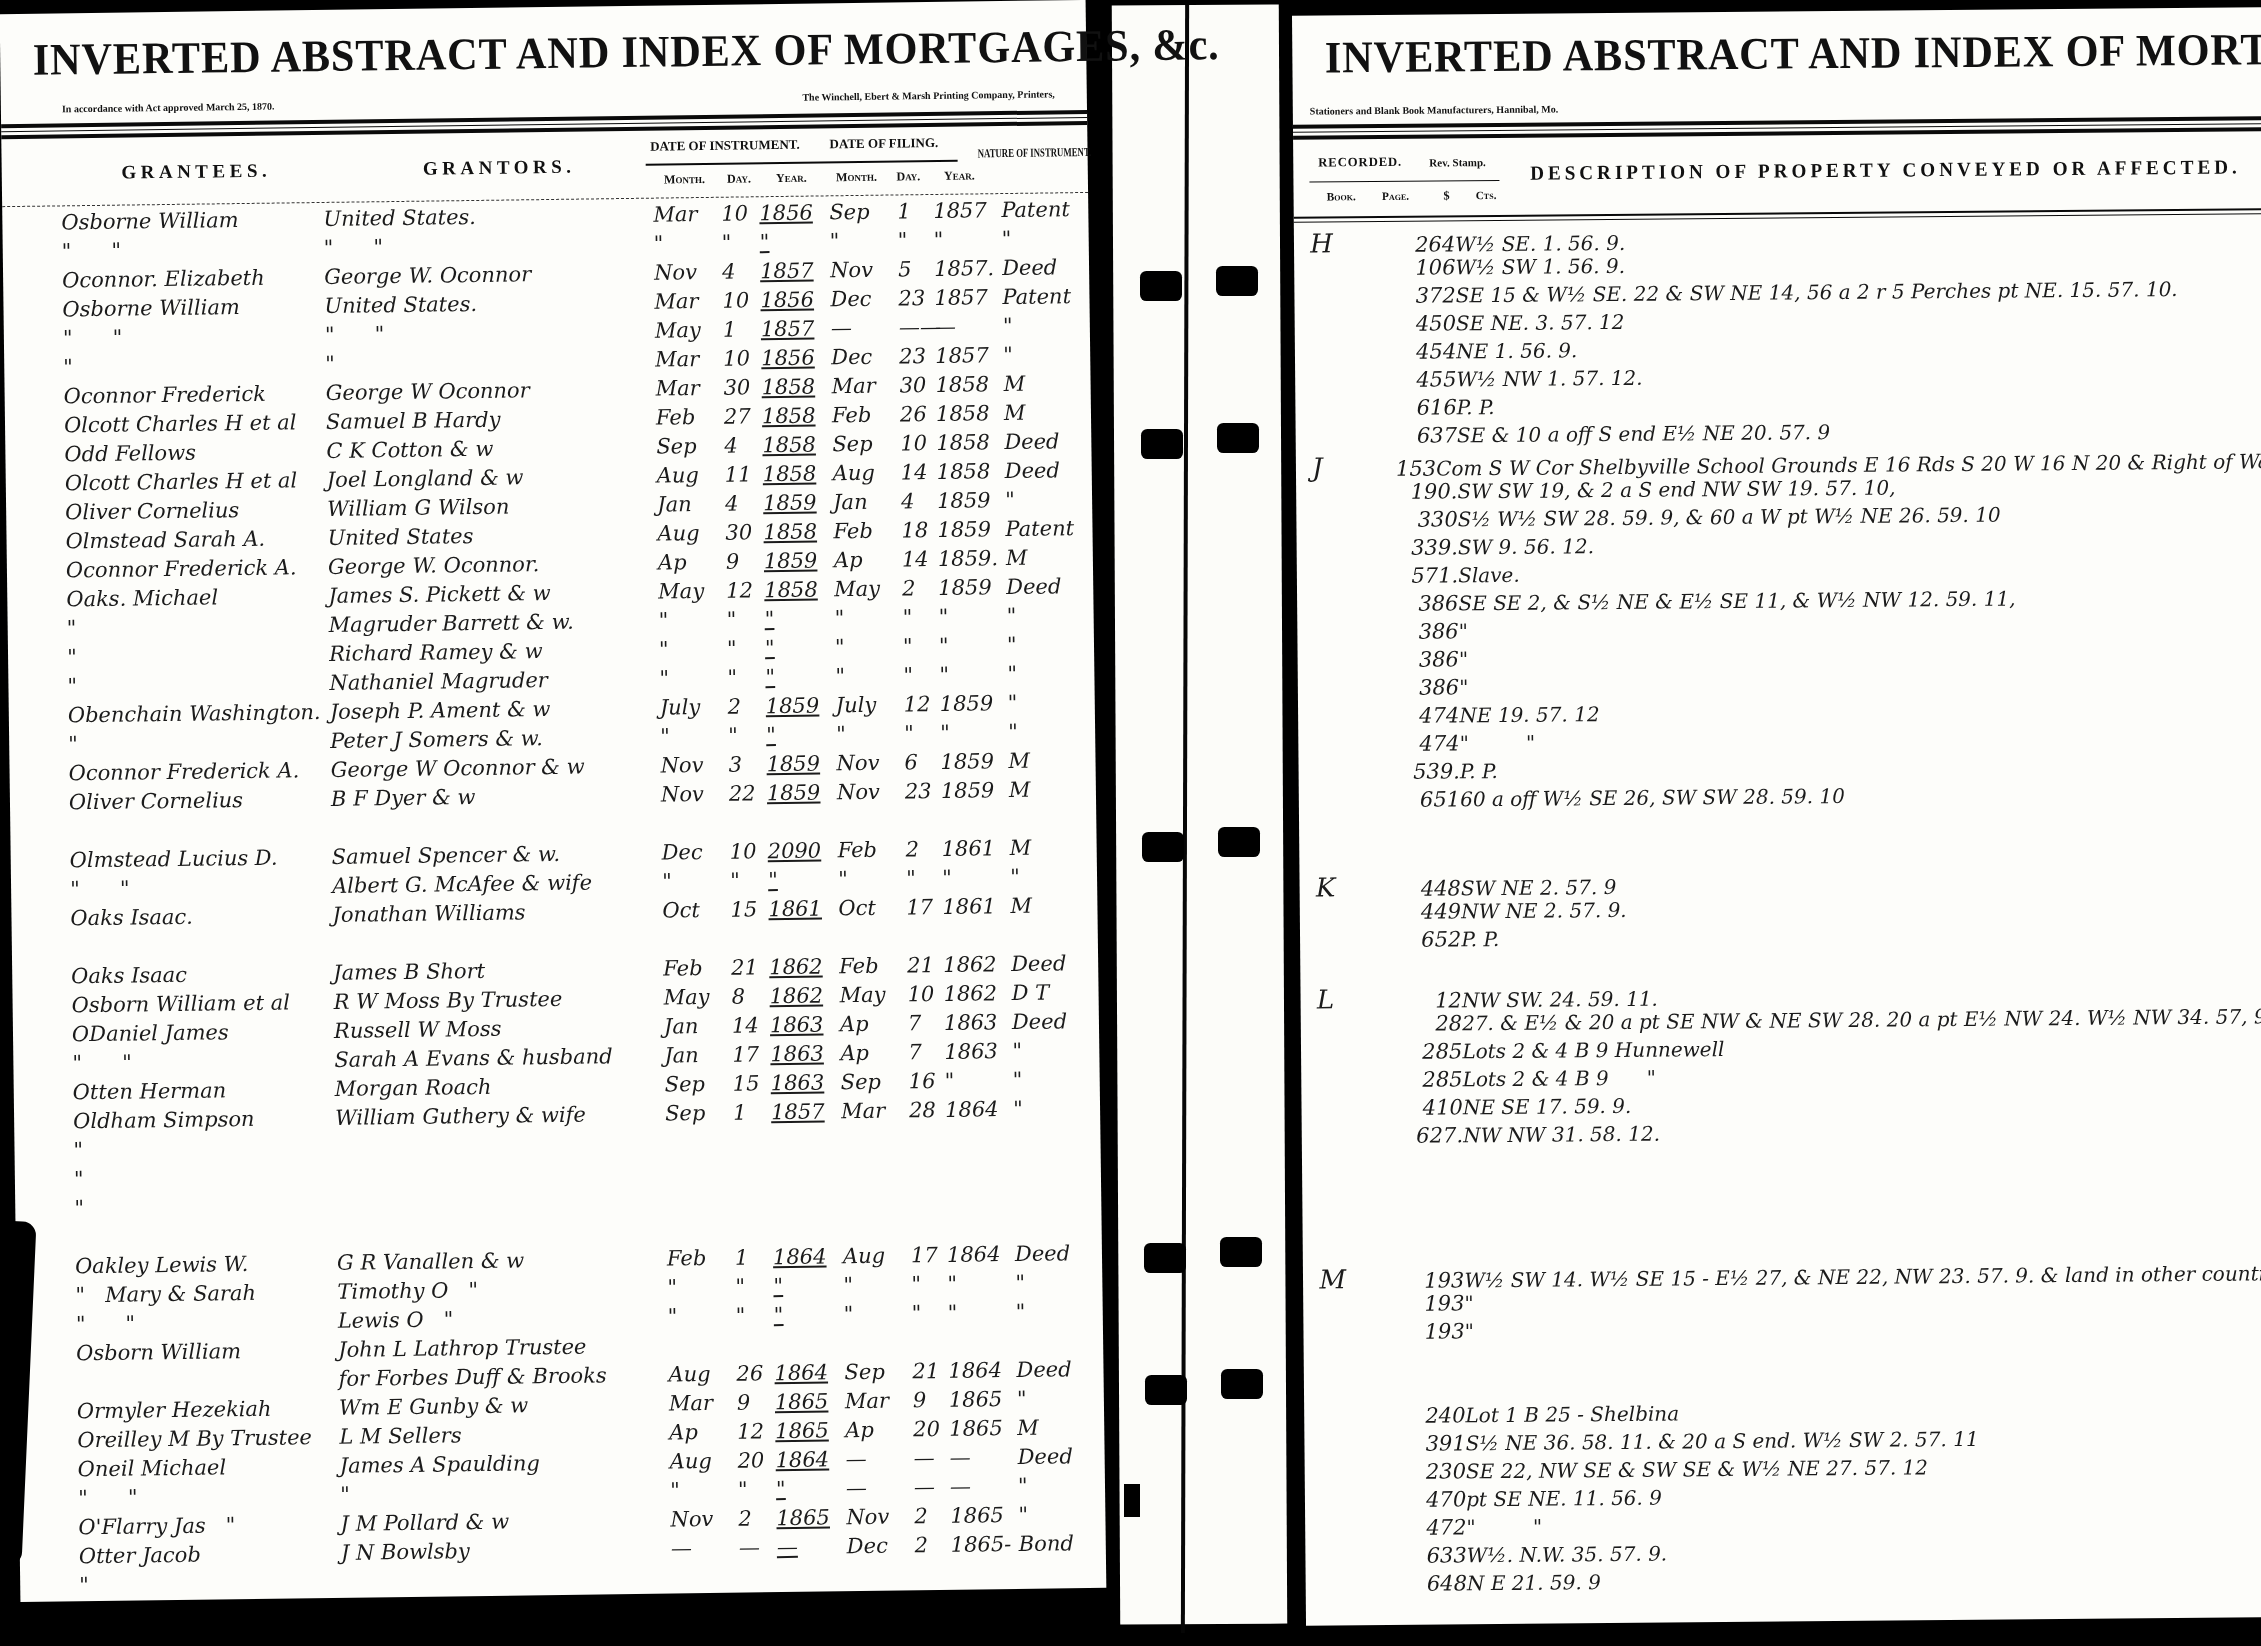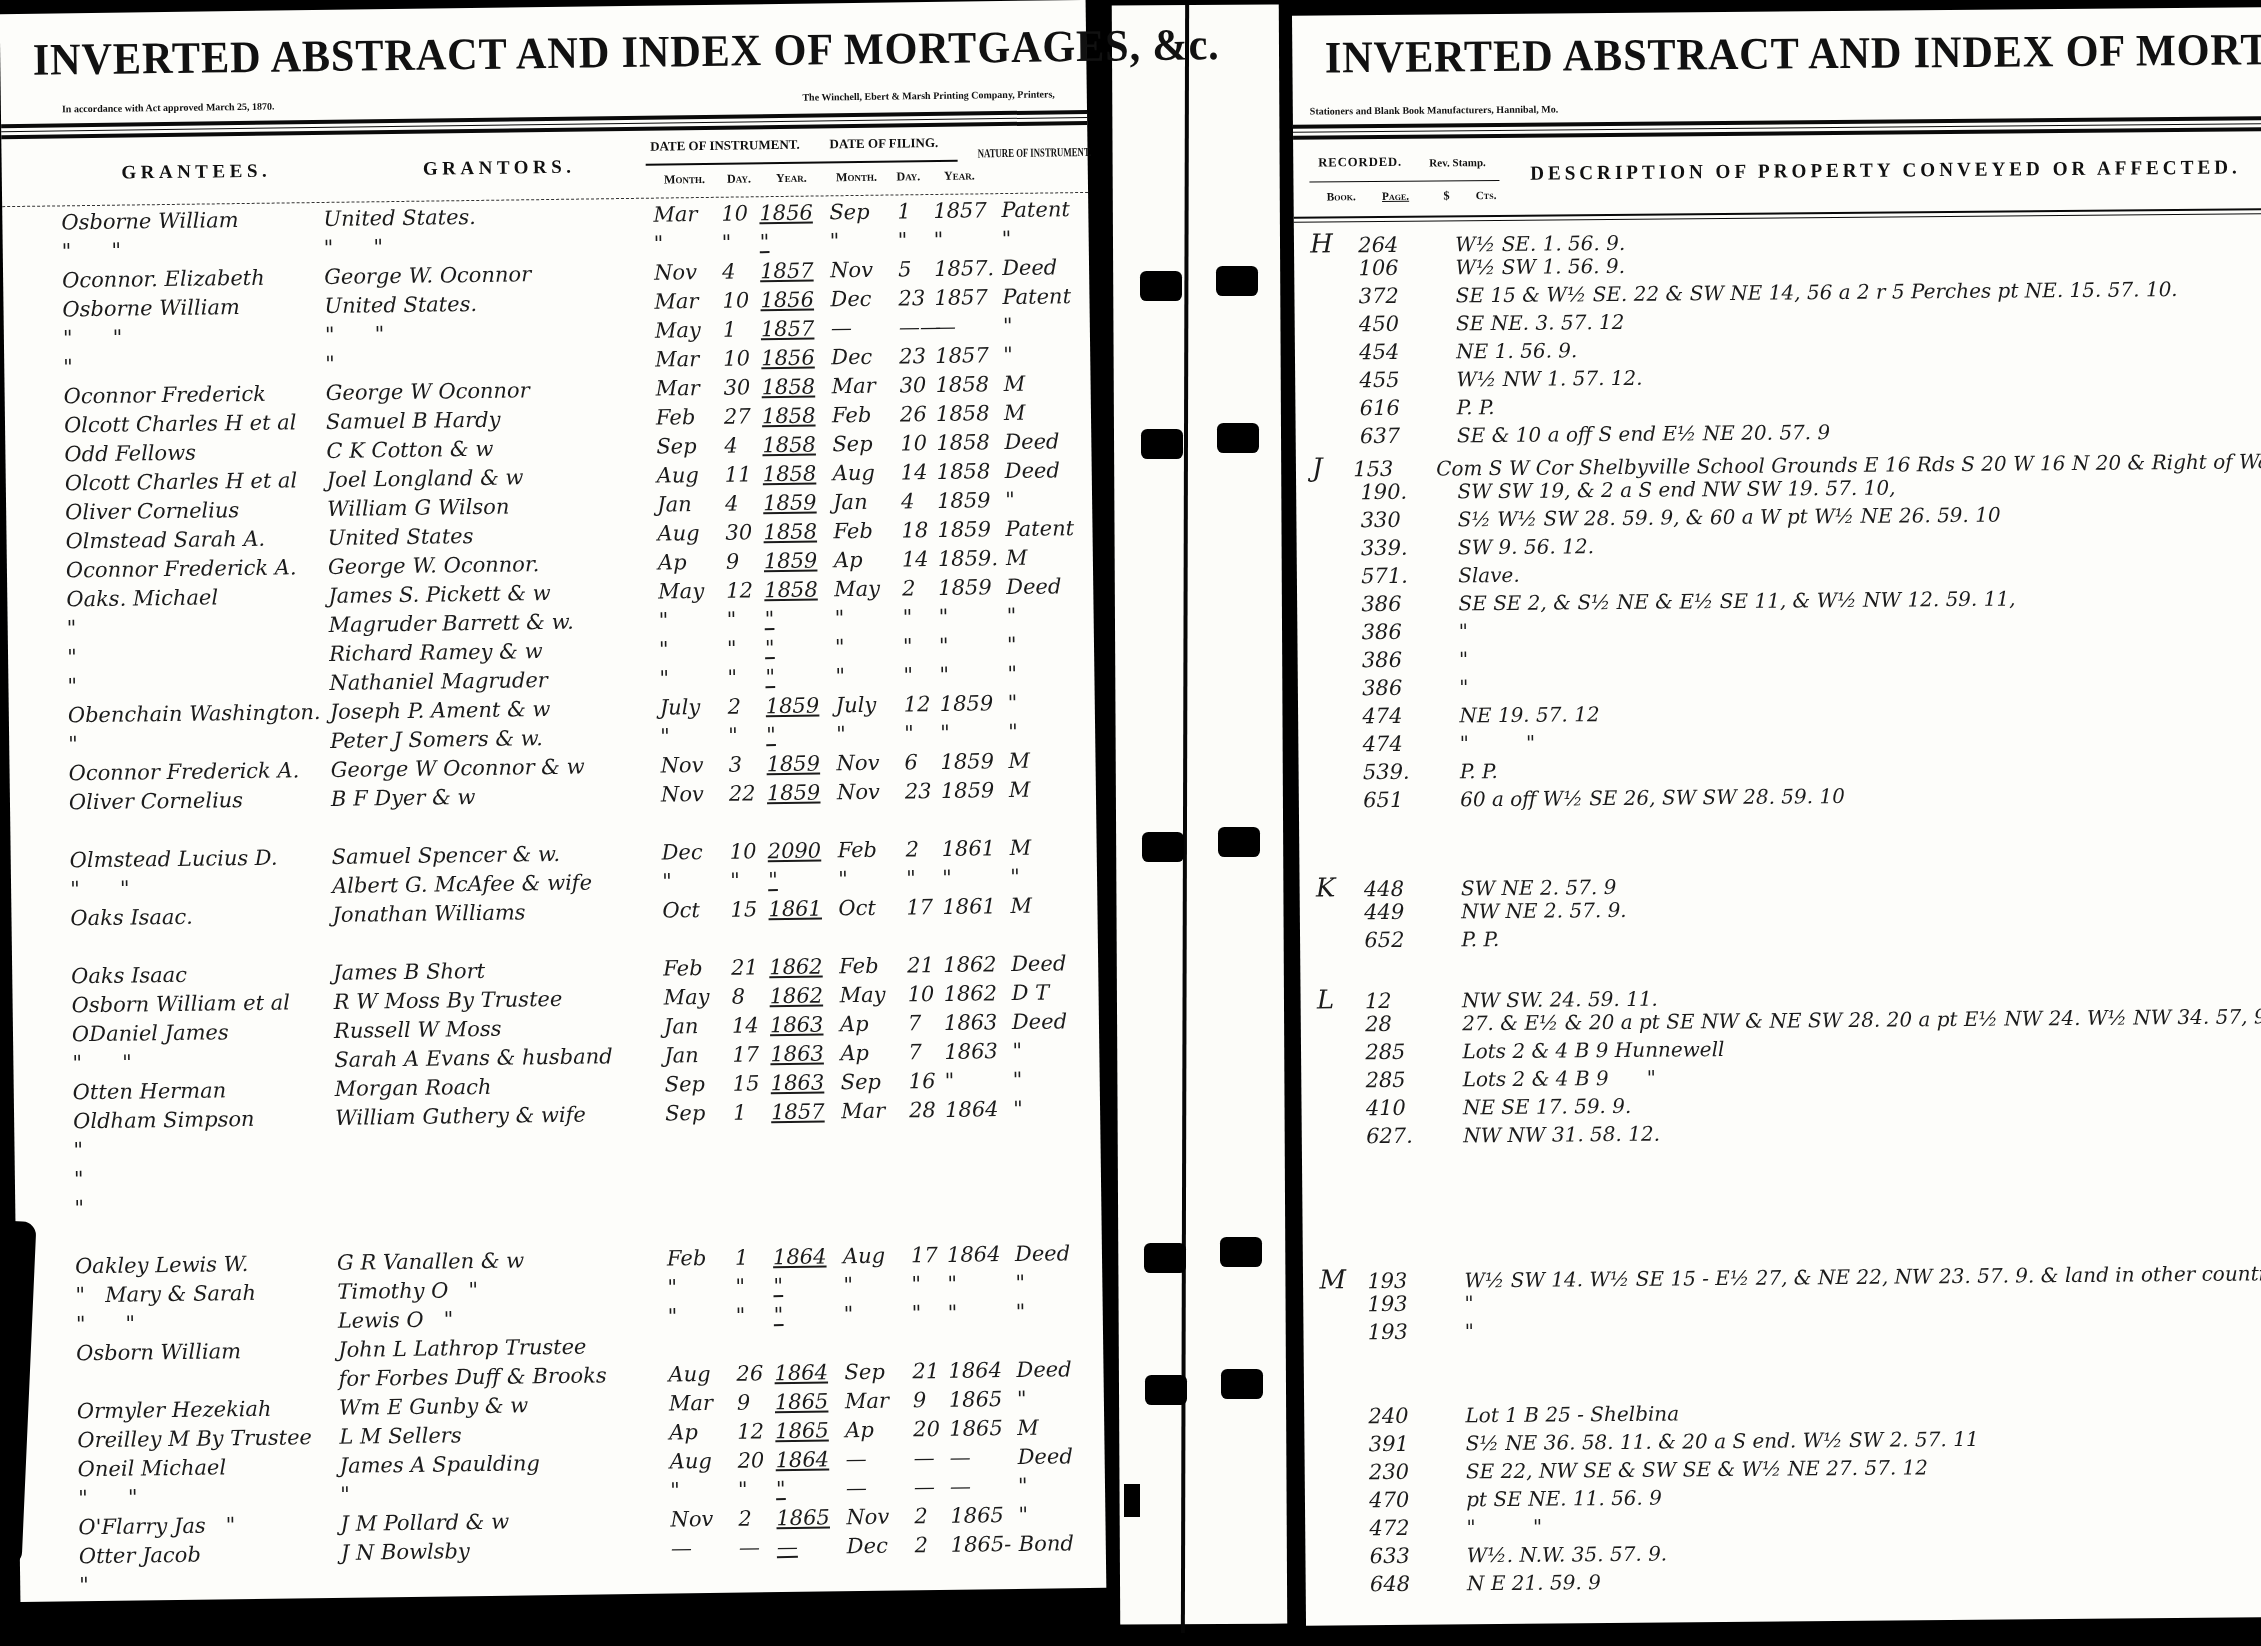--- a/index.html
+++ b/index.html
@@ -27,21 +27,21 @@
   #lp-rows{position:absolute;top:199px;left:0;right:0;}
   #rp-rows{position:absolute;top:215px;left:0;right:0;}
   .lrow{display:flex;height:29px;align-items:baseline;}
   .rrow{display:flex;height:28px;align-items:baseline;}
   .c-g{margin-left:59px;width:262px;}
   .c-r{width:330px;}
   .c-im{width:68px;}.c-id{width:38px;}.c-iy{width:70px;text-decoration:underline;}
   .c-fm{width:68px;}.c-fd{width:36px;}.c-fy{width:68px;}
   .c-n{flex:1;}
   .c-b{margin-left:16.3px;width:48px;font-size:26px;}
-  .c-p{width:97px;}
+  .c-p{width:97px;text-align:right;}
   .c-d{flex:1;font-size:20px;}
 </style>
 </head>
 <body>
 
 <div id="canvas">
 
   <div id="gutter"></div>
   <div id="fold-line"></div>
   <div class="hole" style="left:1140px;top:271px;"></div>
@@ -619,21 +619,21 @@
     <div class="note" style="top:90px;left:17px;">Stationers and Blank Book Manufacturers, Hannibal, Mo.</div>
 
     <div class="rule" style="top:109px;height:3.6px;"></div>
     <div class="rule" style="top:116px;height:1.4px;"></div>
     <div class="rule" style="top:120px;height:3.6px;"></div>
 
     <div class="colhead" style="top:141px;left:25px;width:109px;font-size:12.7px;letter-spacing:0.9px;text-align:left;">RECORDED.</div>
     <div class="colhead" style="top:143px;left:136px;width:90px;font-size:11px;text-align:left;">Rev. Stamp.</div>
     <div class="rule-part" style="top:166px;left:16px;width:190px;height:1.4px;"></div>
     <div class="colhead sc" style="top:176px;left:22.6px;width:50px;font-size:11.3px;">Book.</div>
-    <div class="colhead sc" style="top:176px;left:77px;width:50px;font-size:11.3px;text-decoration:underline;">Page.</div>
+    <div class="colhead sc" style="top:176px;left:77px;width:50px;font-size:11.3px;">Page.</div>
     <div class="colhead" style="top:175px;left:144px;width:18px;font-size:12.2px;">$</div>
     <div class="colhead sc" style="top:176px;left:172px;width:41px;font-size:11.3px;">Cts.</div>
 
     <div class="colhead" style="top:149px;left:194px;width:796px;font-size:20px;letter-spacing:4.1px;transform:scaleX(.96);">DESCRIPTION OF PROPERTY CONVEYED OR AFFECTED.</div>
 
     <div class="rule" style="top:201px;height:2.3px;"></div>
     <div class="rule" style="top:206px;height:0.9px;"></div>
 
     <div id="rp-rows">
         <div class="rrow">

